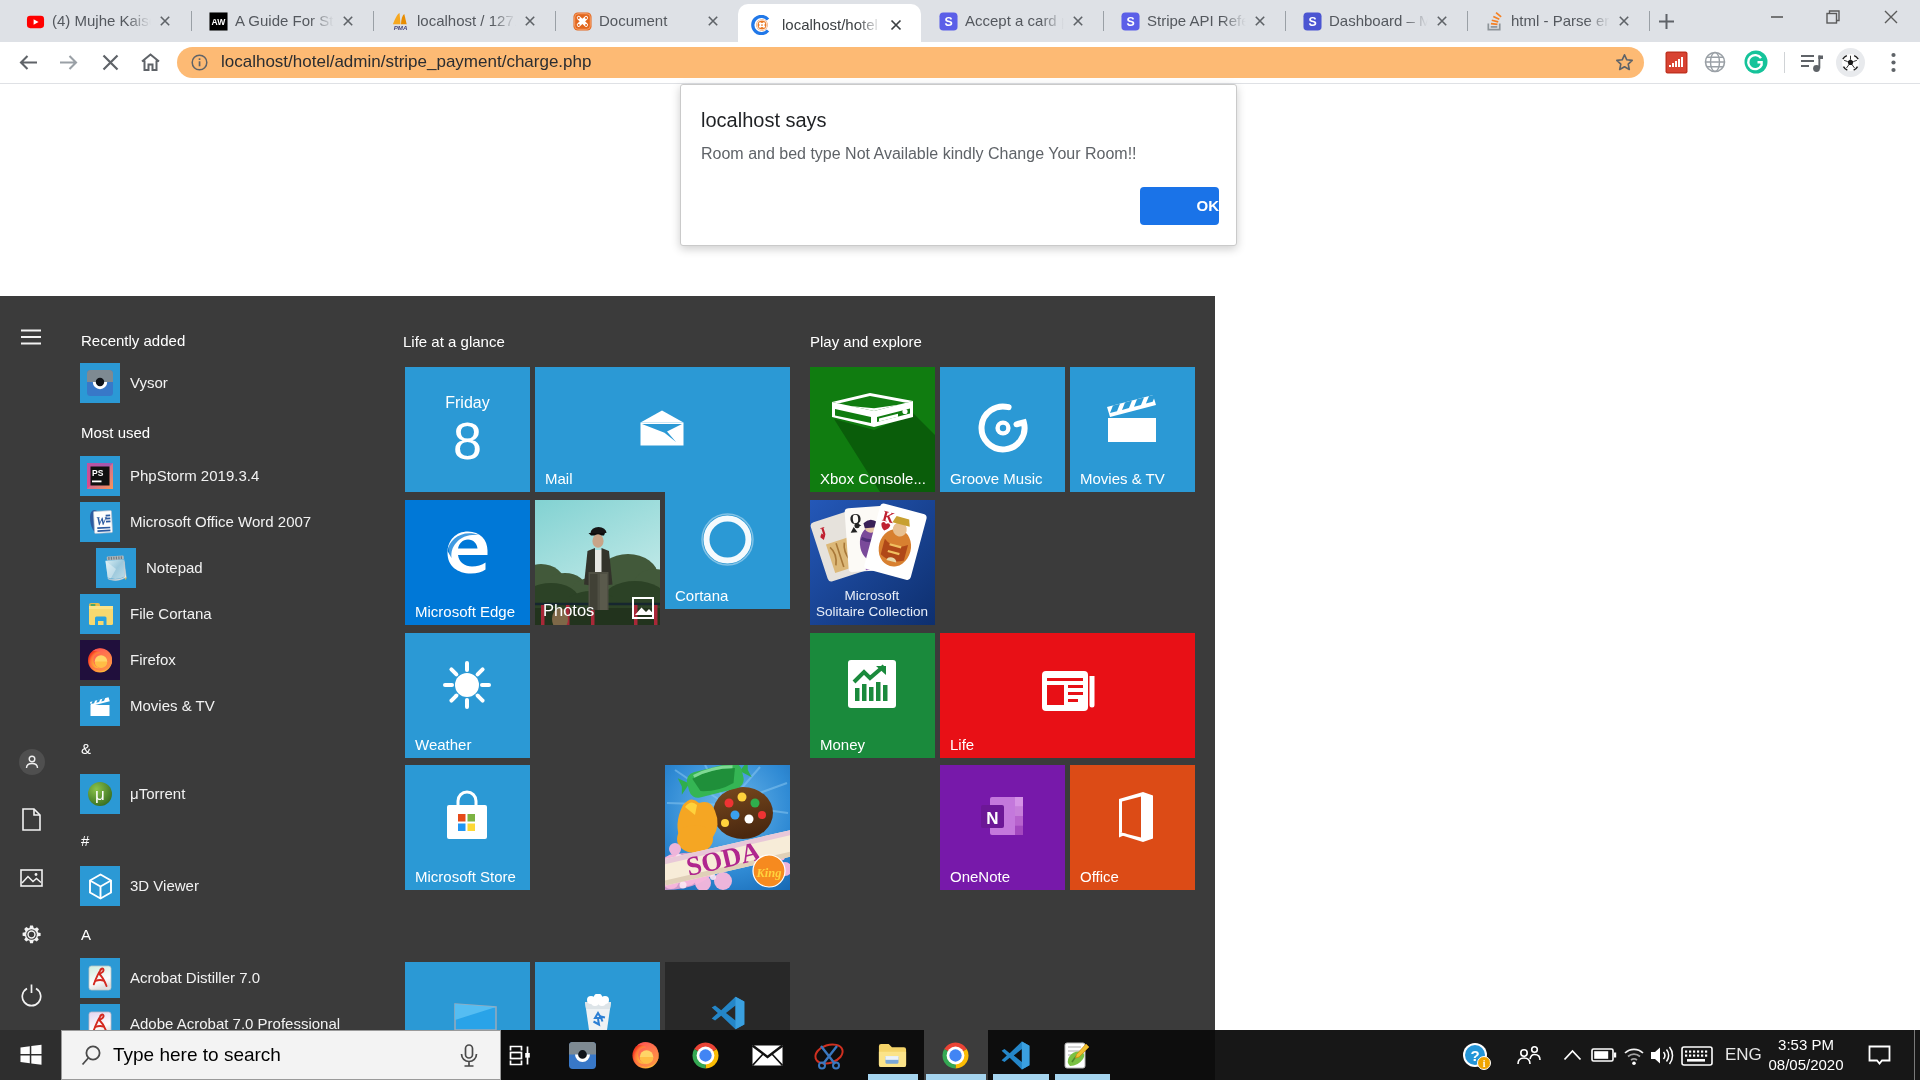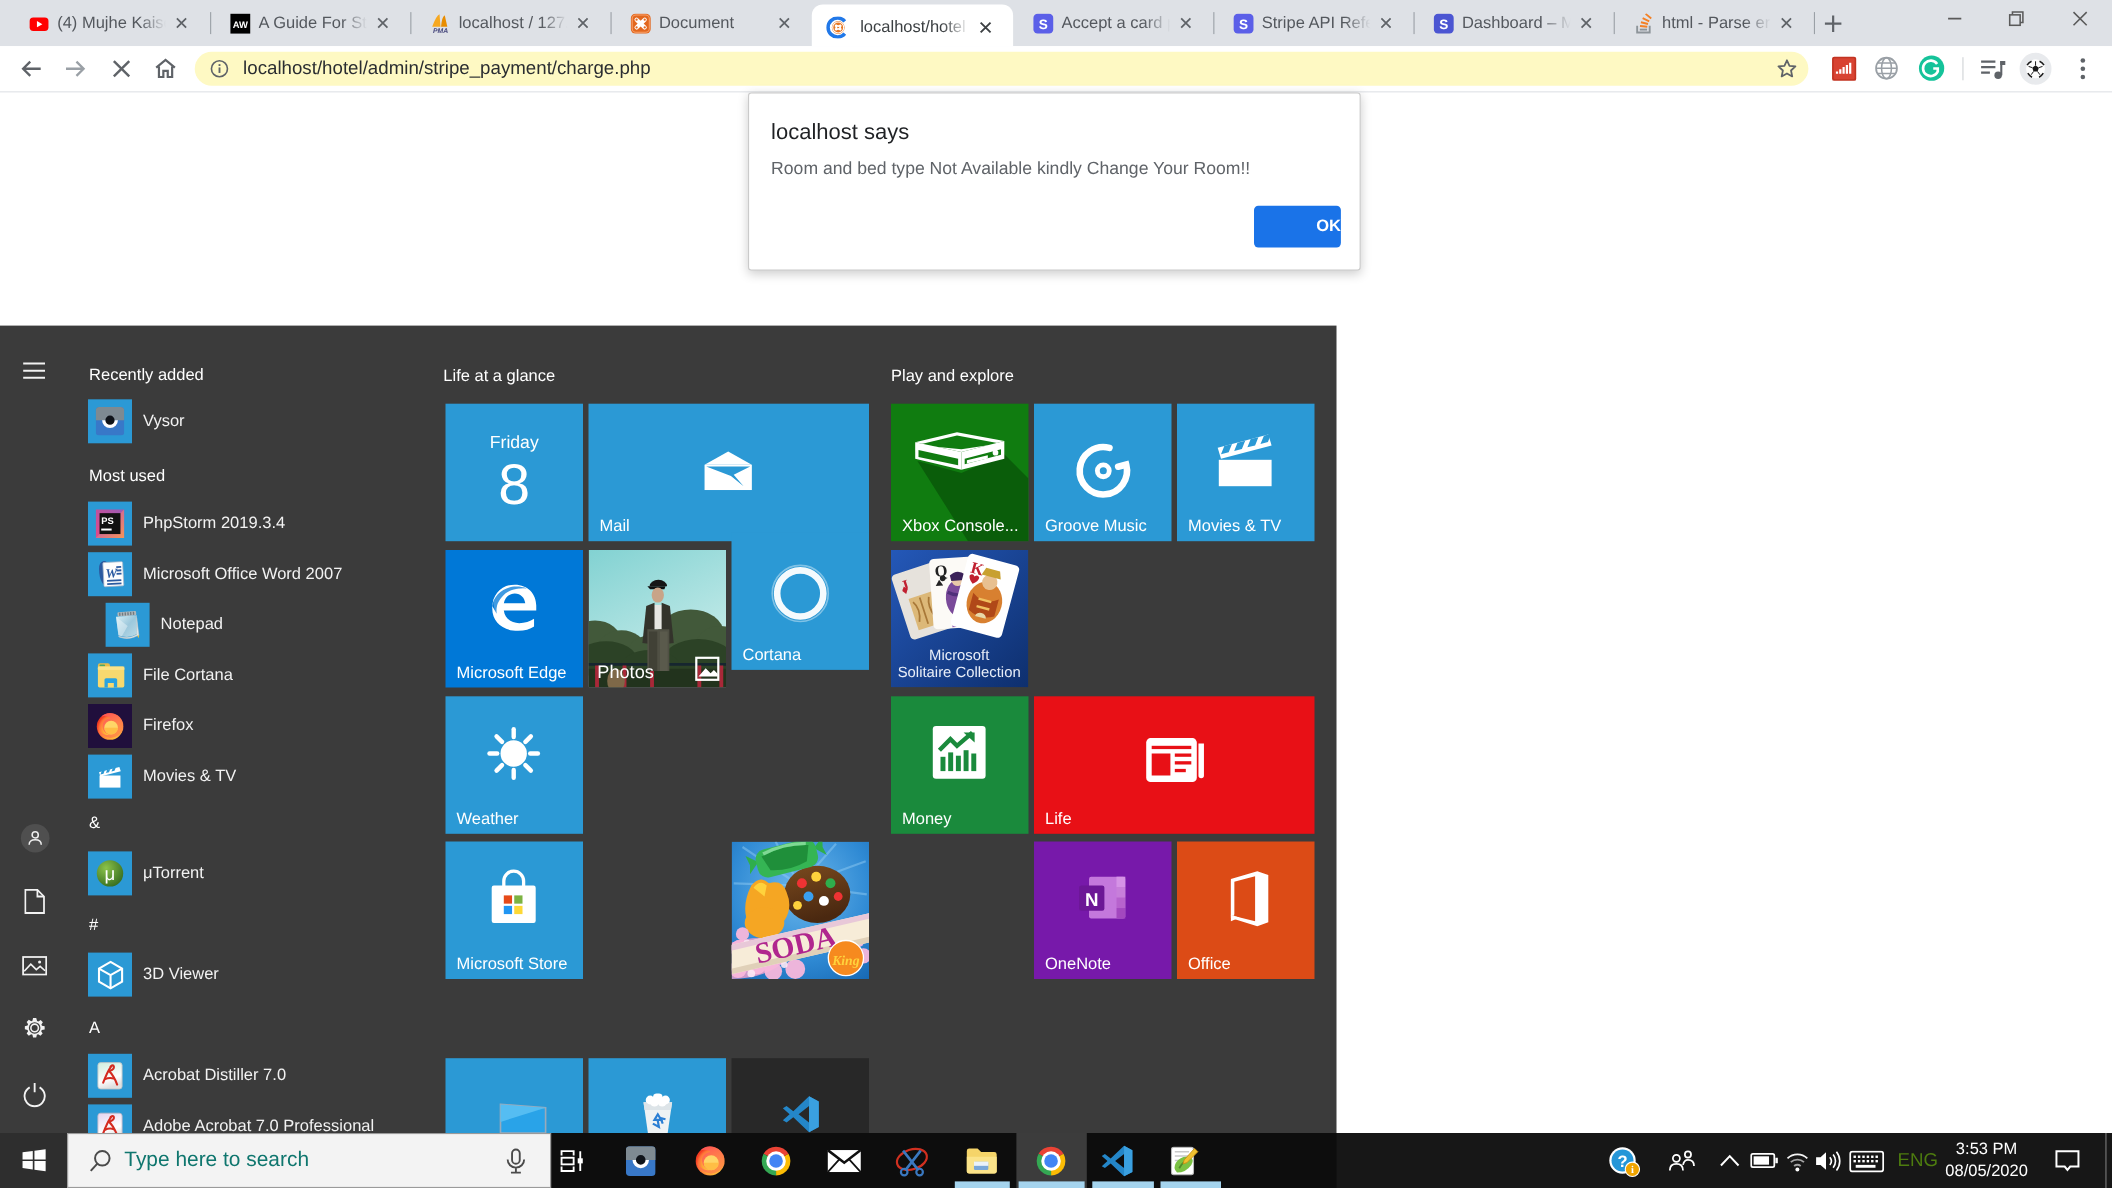--- a/index.html
+++ b/index.html
@@ -10,21 +10,21 @@
 .tab{position:absolute;top:0;height:42px;}
 .tab .fav{position:absolute;left:18px;top:12px;width:19px;height:19px;}
 .tab .ttl{position:absolute;left:44px;top:12px;width:105px;height:19px;font-size:15px;color:#54585e;white-space:nowrap;overflow:hidden;}
 .tab .fade{position:absolute;left:119px;top:12px;width:30px;height:19px;background:linear-gradient(90deg,rgba(222,225,230,0),#dee1e6 80%);}
 .tab .cls{position:absolute;right:16px;top:12px;width:18px;height:18px;}
 .sep{position:absolute;top:11px;width:1px;height:20px;background:#9aa0a6;}
 #activetab{position:absolute;left:738px;top:4px;width:183px;height:38px;background:#fff;border-radius:10px 10px 0 0;}
 #activetab .fade{background:linear-gradient(90deg,rgba(255,255,255,0),#fff 80%);}
 .winbtn{position:absolute;top:0px;height:34px;width:46px;}
 #toolbar{left:0;top:42px;width:1920px;height:41px;background:#fff;}
-#omnibox{position:absolute;left:177px;top:5px;width:1467px;height:31px;border-radius:16px;background:#fef9c3;}
+#omnibox{position:absolute;left:177px;top:5px;width:1467px;height:31px;border-radius:16px;background:#fdba74;}
 #pagearea{left:0;top:84px;width:1920px;height:946px;background:#fff;}
 #tbdiv{position:absolute;left:0;top:83px;width:1920px;height:1px;background:#dfe1e5;}
 
 #dialog{left:680px;top:84px;width:557px;height:162px;background:#fff;border:1px solid #cacaca;border-radius:3px;box-shadow:0 3px 10px rgba(0,0,0,.2);box-sizing:border-box;}
 #dialog h1{margin:0;position:absolute;left:20px;top:24px;font-size:20px;font-weight:400;color:#1f2124;}
 #dialog p{margin:0;position:absolute;left:20px;top:60px;font-size:16px;font-weight:400;color:#5f6368;}
 #okbtn{position:absolute;right:17px;top:102px;width:79px;height:38px;background:#1a73e8;border-radius:4px;color:#fff;font-size:15px;font-weight:700;text-align:right;line-height:38px;}
 
 #startmenu{left:0;top:296px;width:1215px;height:734px;background:#3b3b3b;overflow:hidden;}
 .sm-label{position:absolute;color:#ffffff;font-size:15px;}
@@ -831,21 +831,21 @@
         <path d="M11.3 2.1 L21.5 0.7 V10 H11.3z"></path>
         <path d="M0.5 11.5 H9.8 V19.2 L0.5 17.9z"></path>
         <path d="M11.3 11.5 H21.5 V20.8 L11.3 19.4z"></path>
       </g>
     </svg>
   <div class="abs" style="left:61px;top:0;width:440px;height:50px;background:#f3f3f3;border:1px solid #9a9a9a;box-sizing:border-box;">
     <svg class="abs" style="left:18px;top:14px;width:22px;height:22px;" viewBox="0 0 22 22">
         <circle cx="13" cy="8" r="6.6" fill="none" stroke="#4a4a4a" stroke-width="1.8"></circle>
         <path d="M8.3 13 L2.5 19.5" stroke="#4a4a4a" stroke-width="1.8"></path>
       </svg>
-    <div class="abs" style="left:51px;top:13px;font-size:19px;color:#0f766e;">Type here to search</div>
+    <div class="abs" style="left:51px;top:13px;font-size:19px;color:#000000;">Type here to search</div>
     <svg class="abs" style="left:395px;top:12px;width:24px;height:26px;" viewBox="0 0 24 26">
         <rect x="8.5" y="2" width="7" height="13" rx="3.5" fill="none" stroke="#4a4a4a" stroke-width="1.7"></rect>
         <path d="M4.5 11 a7.5 7.5 0 0 0 15 0 M12 18.5 V23 M7.5 23 H16.5" fill="none" stroke="#4a4a4a" stroke-width="1.7"></path>
       </svg>
   </div>
 
   <svg class="abs" style="left:509px;top:14px;width:23px;height:23px;" viewBox="0 0 23 23">
       <g fill="none" stroke="#fff" stroke-width="1.7">
         <path d="M1.5 6.5 V2.5 H12.5 V6.5"></path>
         <rect x="1.5" y="8.5" width="11" height="6"></rect>
@@ -985,20 +985,20 @@
         <rect x="24" y="4.5" width="2.2" height="2.2"></rect>
         <rect x="4" y="8.5" width="2.2" height="2.2"></rect>
         <rect x="8" y="8.5" width="2.2" height="2.2"></rect>
         <rect x="12" y="8.5" width="2.2" height="2.2"></rect>
         <rect x="16" y="8.5" width="2.2" height="2.2"></rect>
         <rect x="20" y="8.5" width="2.2" height="2.2"></rect>
         <rect x="24" y="8.5" width="2.2" height="2.2"></rect>
         <rect x="6" y="13" width="18" height="2.6"></rect>
       </g>
     </svg>
-  <div class="abs" style="left:1725px;top:15px;font-size:17px;color:#4d7c0f;">ENG</div>
+  <div class="abs" style="left:1725px;top:15px;font-size:17px;color:#e5e5e5;">ENG</div>
   <div class="abs" style="left:1765px;top:6px;width:82px;text-align:center;font-size:15px;color:#fff;">3:53 PM</div>
   <div class="abs" style="left:1765px;top:26px;width:82px;text-align:center;font-size:15px;color:#fff;">08/05/2020</div>
   <svg class="abs" style="left:1868px;top:15px;width:23px;height:21px;" viewBox="0 0 23 21">
       <path d="M1.5 1.5 H21.5 V15.5 H14 L11.5 18.5 L9 15.5 H1.5z" fill="none" stroke="#fff" stroke-width="1.8"></path>
     </svg>
   <div class="abs" style="left:1914px;top:0;width:1px;height:50px;background:#7a7a7a;"></div>
 </div>
 
 </body></html>

